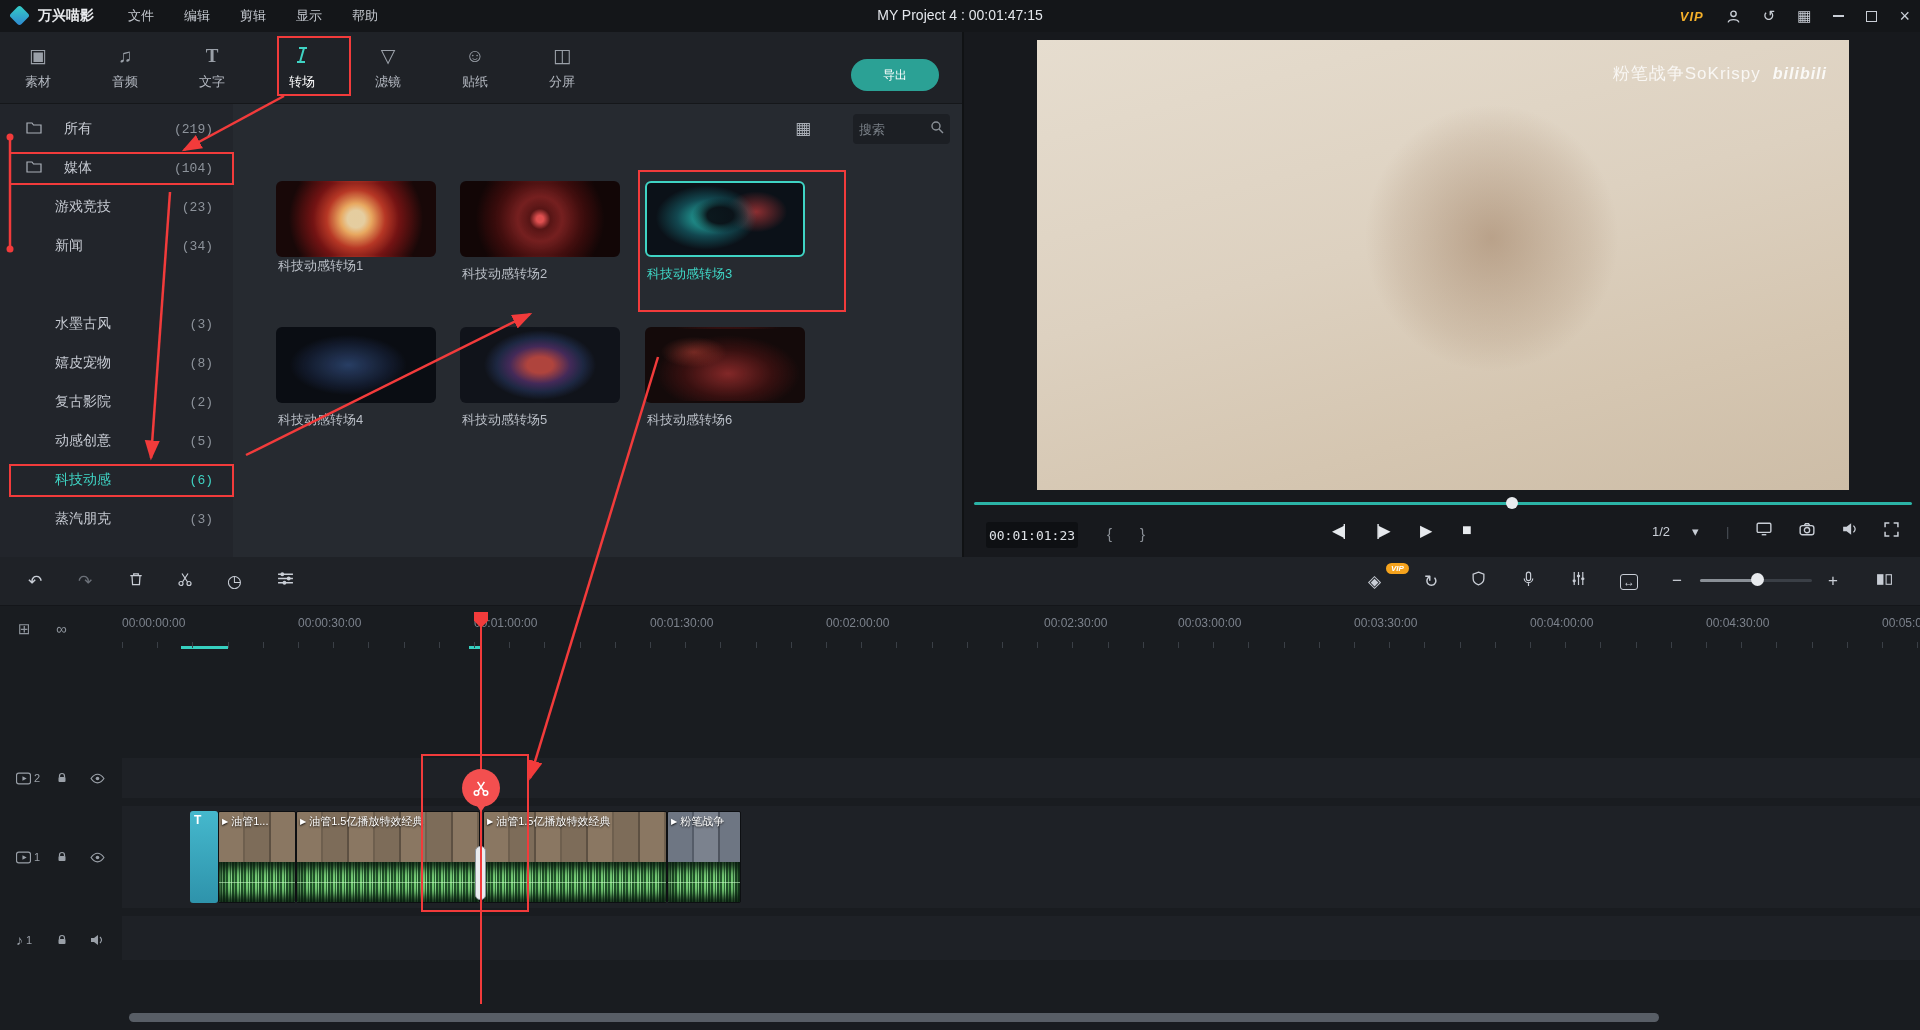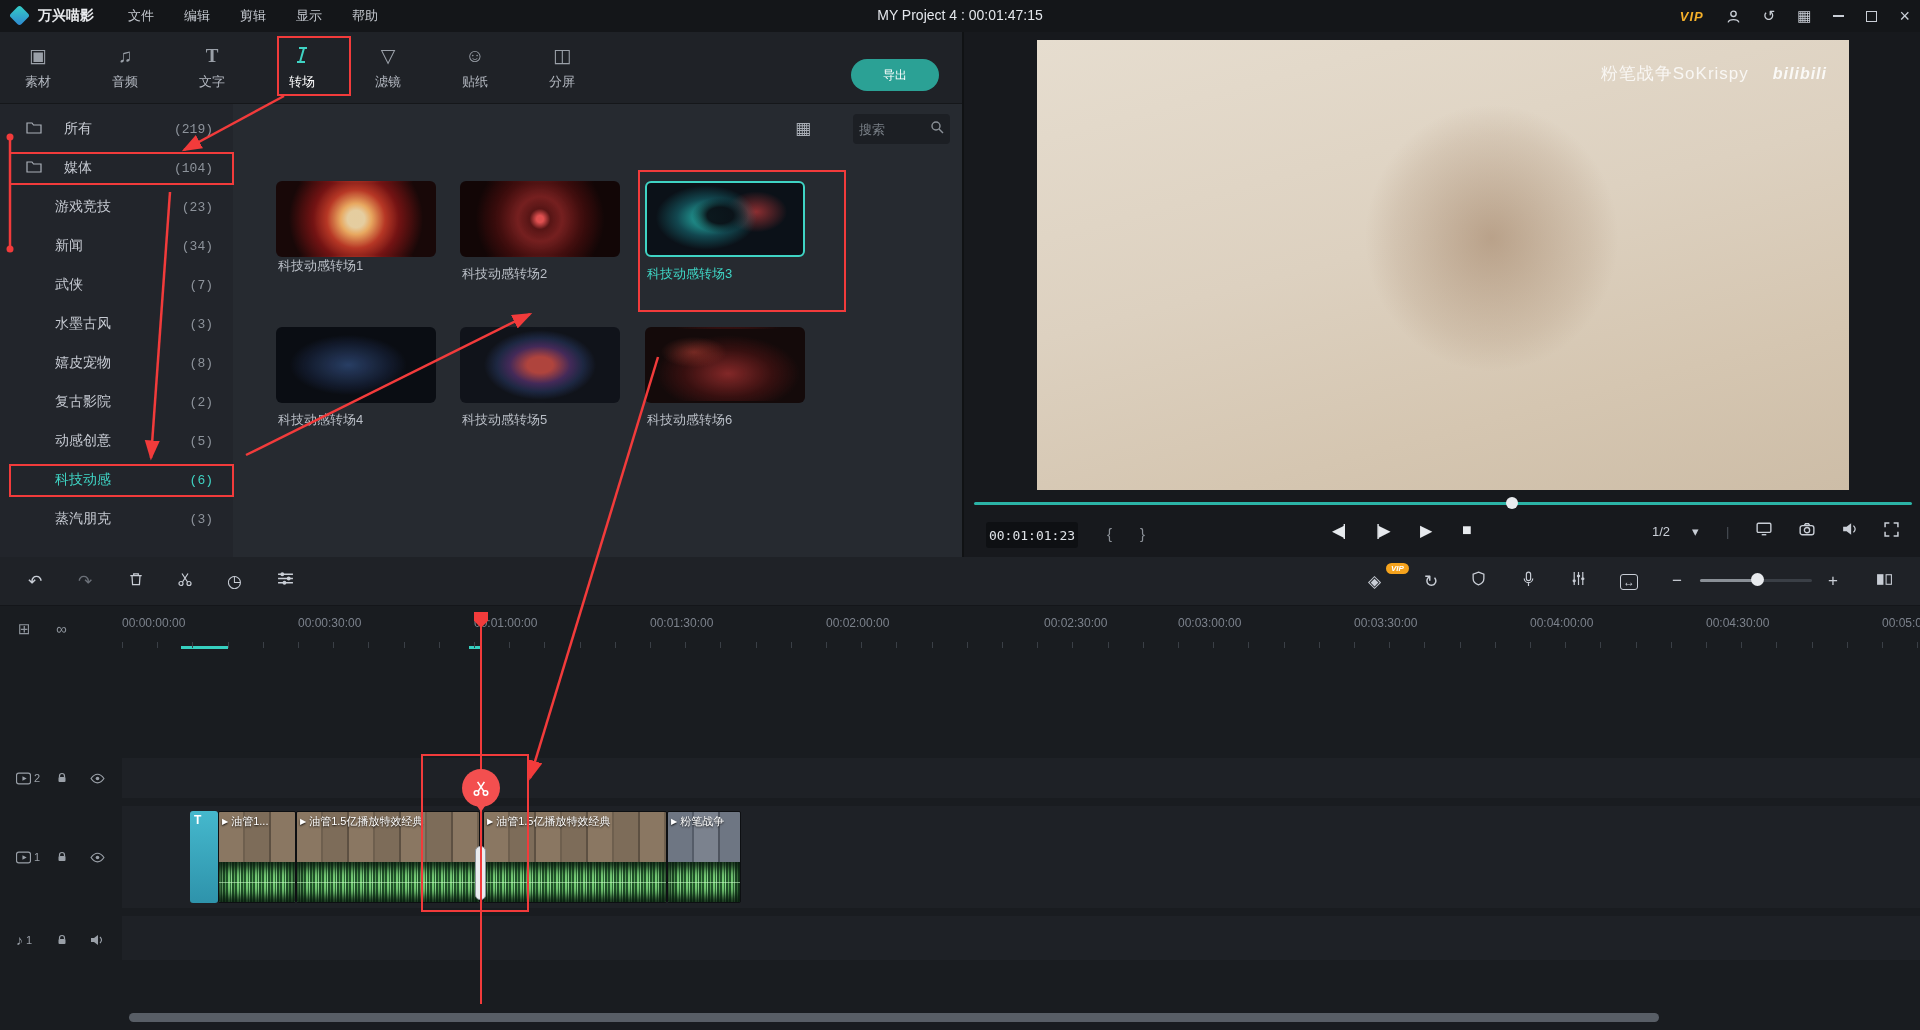--- a/index.html
+++ b/index.html
@@ -63,21 +63,21 @@
   .t4 { background:radial-gradient(ellipse 52% 58% at 45% 50%, rgba(70,110,180,.5), rgba(30,45,80,.35) 55%, transparent 72%), #0a0d13; }
   .t5 { background:radial-gradient(ellipse 46% 62% at 50% 50%, rgba(215,80,70,.8) 0 18%, rgba(110,60,140,.55) 42%, rgba(45,65,115,.45) 60%, transparent 78%), #10131a; }
   .t6 { background:radial-gradient(ellipse 34% 34% at 30% 32%, rgba(205,75,60,.45), transparent 62%),
         radial-gradient(ellipse 62% 72% at 52% 62%, rgba(150,45,45,.85) 0%, rgba(80,20,20,.6) 45%, transparent 74%), #140a0a; }
 
   
   .preview { position:absolute; left:962px; top:32px; width:958px; height:525px; background:#17191d; border-left:2px solid #101214; }
   .video { position:absolute; left:73px; top:8px; width:812px; height:450px;
     background:radial-gradient(ellipse 20% 38% at 56% 44%, rgba(150,115,85,.5), rgba(150,115,85,.14) 60%, transparent 78%),
       linear-gradient(165deg,#e6ddcf 0%, #ddd1c0 45%, #d5c6b1 75%, #cdbda7 100%); }
-  .watermark { position:absolute; right:22px; top:22px; font-size:17px; color:rgba(255,255,255,.8); letter-spacing:1px; display:flex; gap:24px; align-items:center; }
+  .watermark { position:absolute; right:22px; top:22px; font-size:17px; color:rgba(255,255,255,.8); letter-spacing:1px; display:flex; gap:12px; align-items:center; }
   .wm-logo { font-size:16px; font-weight:bold; color:rgba(255,255,255,.85); font-style:italic; }
   .prog-track { position:absolute; left:10px; top:470px; width:938px; height:3px; background:#2bb3a6; border-radius:2px; }
   .prog-knob { position:absolute; left:542px; top:465px; width:12px; height:12px; border-radius:50%; background:#e8ebee; cursor:pointer; }
   .timebox { position:absolute; left:22px; top:490px; width:92px; height:26px; background:#0e1013; border-radius:3px;
     color:#dfe3e8; font-size:13px; font-family:"DejaVu Sans Mono","Liberation Mono",monospace; display:flex; align-items:center; justify-content:center; }
   .brace { position:absolute; top:493px; font-size:15px; color:#8b9097; cursor:pointer; }
   .tr-btn { position:absolute; top:489px; font-size:16px; color:#e7eaee; cursor:pointer; letter-spacing:-2px; }
   .pv-right { position:absolute; top:492px; font-size:13px; color:#c9ced6; cursor:pointer; }
   .pv-ic { position:absolute; top:490px; cursor:pointer; }
 
@@ -228,24 +228,20 @@
       <span class="s-count">(104)</span>
     </div>
     <div class="side-row child" style="top:86px">
       <span class="s-label">游戏竞技</span>
       <span class="s-count">(23)</span>
     </div>
     <div class="side-row child" style="top:125px">
       <span class="s-label">新闻</span>
       <span class="s-count">(34)</span>
     </div>
-    <div class="side-row child" style="top:164px">
-      <span class="s-label">武侠</span>
-      <span class="s-count">(7)</span>
-    </div>
     <div class="side-row child" style="top:203px">
       <span class="s-label">水墨古风</span>
       <span class="s-count">(3)</span>
     </div>
     <div class="side-row child" style="top:242px">
       <span class="s-label">嬉皮宠物</span>
       <span class="s-count">(8)</span>
     </div>
     <div class="side-row child" style="top:281px">
       <span class="s-label">复古影院</span>

